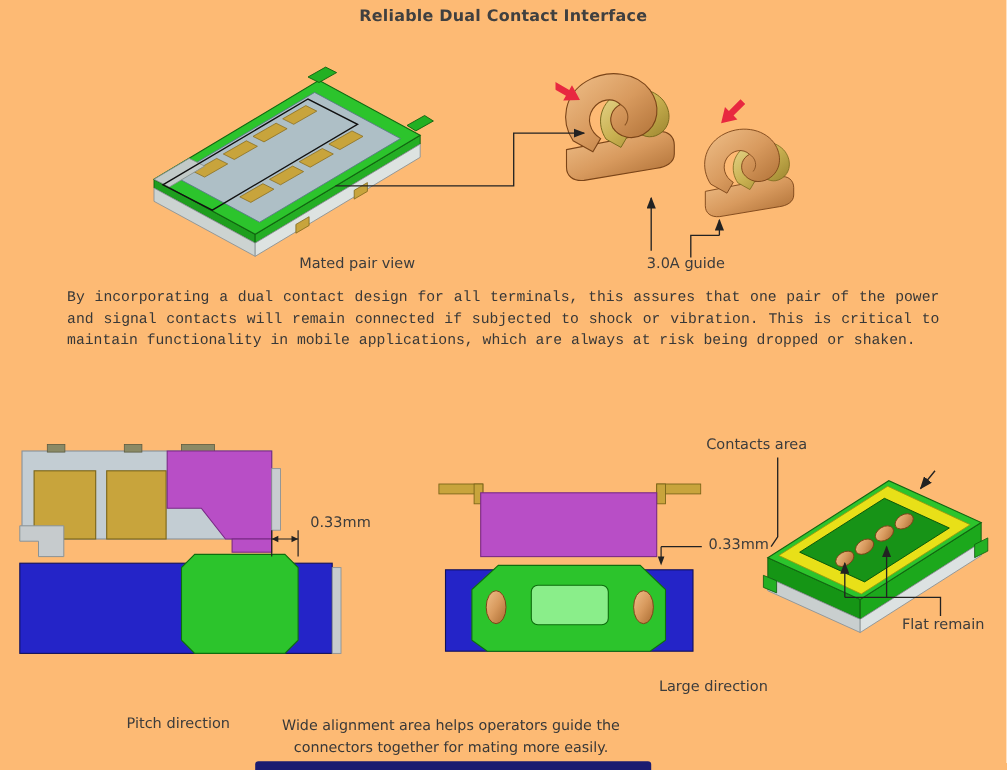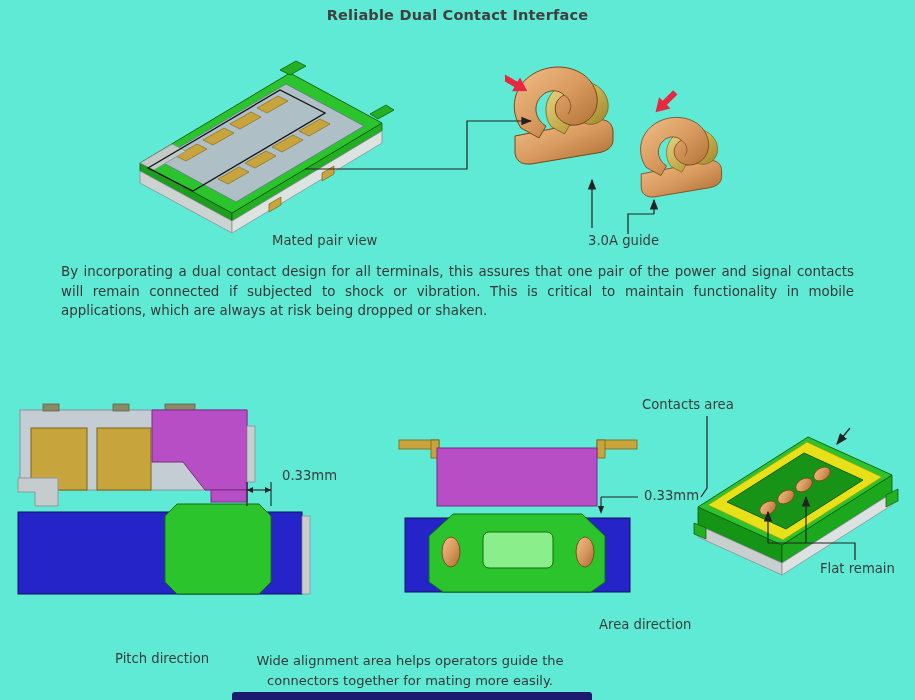--- a/index.html
+++ b/index.html
@@ -1,22 +1,22 @@
 <!DOCTYPE html>
 <html><head>
 <meta charset="utf-8">
 <style>
   html,body{margin:0;padding:0;background:#fff;}
-  #page{position:relative;width:915px;height:700px;background:#5eead4;overflow:hidden;
+  #page{position:relative;width:915px;height:700px;background:#fdba74;overflow:hidden;
         font-family:"DejaVu Sans","Liberation Sans",sans-serif;color:#3c3c3c;}
   .abs{position:absolute;}
   .section-title{width:915px;text-align:center;font-size:14.5px;font-weight:700;color:#404040;letter-spacing:.2px;}
   .label{font-size:13.2px;color:#3c3c3c;white-space:nowrap;}
   .annotation{font-size:13.4px;color:#333;line-height:19px;}
-  .body-text{font-size:13.4px;line-height:19.6px;text-align:justify;color:#383838;}
+  .body-text{font-size:13.4px;line-height:19.6px;text-align:justify;color:#383838;font-family:Liberation Mono, monospace;}
   .caption{font-size:13px;line-height:20px;text-align:center;color:#383838;}
   .navy-bar{background:#1b1b70;border-radius:3px 3px 0 0;}
   svg{display:block;}
 </style>
 </head>
 <body>
 
 <div id="page">
 
   <div class="abs section-title" style="top:7px;left:0;">Reliable Dual Contact Interface</div>
@@ -32,21 +32,21 @@
   <div class="abs label" style="top:468px;left:282px;">0.33mm</div>
 
   <div class="abs label" style="top:488px;left:644px;">0.33mm</div>
 
   <div class="abs label" style="top:397px;left:642px;">Contacts area</div>
 
   <div class="abs label" style="top:561px;left:820px;">Flat remain</div>
 
   <div class="abs label" style="top:611px;left:115px;margin-top:40px;">Pitch direction</div>
 
-  <div class="abs label" style="top:617px;left:599px;">Area direction</div>
+  <div class="abs label" style="top:617px;left:599px;">Large direction</div>
 
   <div class="abs caption" style="top:651px;left:225px;width:370px;">Wide alignment area helps operators guide the connectors together for mating more easily.</div>
 
   <div class="abs navy-bar" style="top:692px;left:232px;width:360px;height:8px;"></div>
 
   <svg class="abs" style="left:120px;top:48px;" width="280" height="190" viewBox="0 0 280 190">
 
     <g>
       <polygon points="20,115 112,165 112,173 20,123" fill="#1e9e1e" stroke="#0d5f0d" stroke-width="0.8"></polygon>
       <polygon points="20,123 112,173 112,185 20,135" fill="#ccd3d1" stroke="#8a9296" stroke-width="0.8"></polygon>

